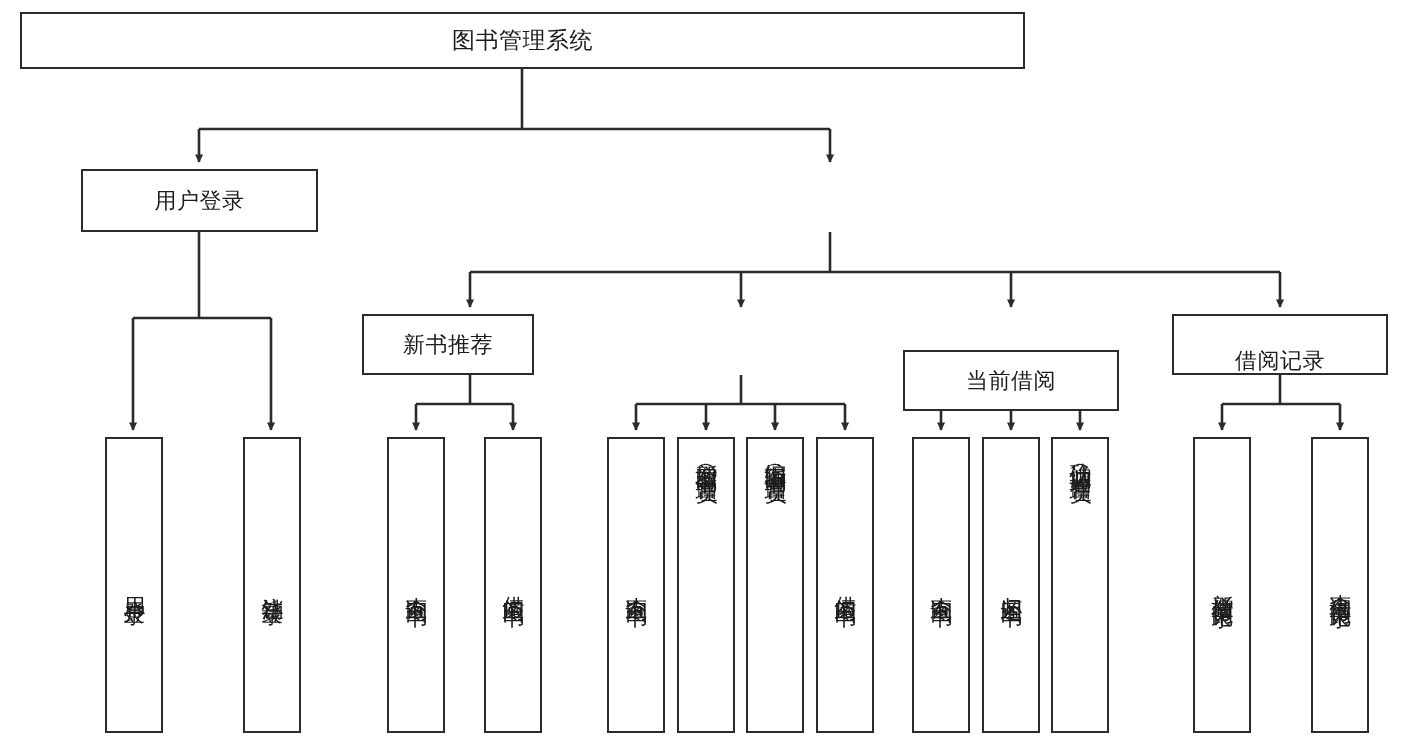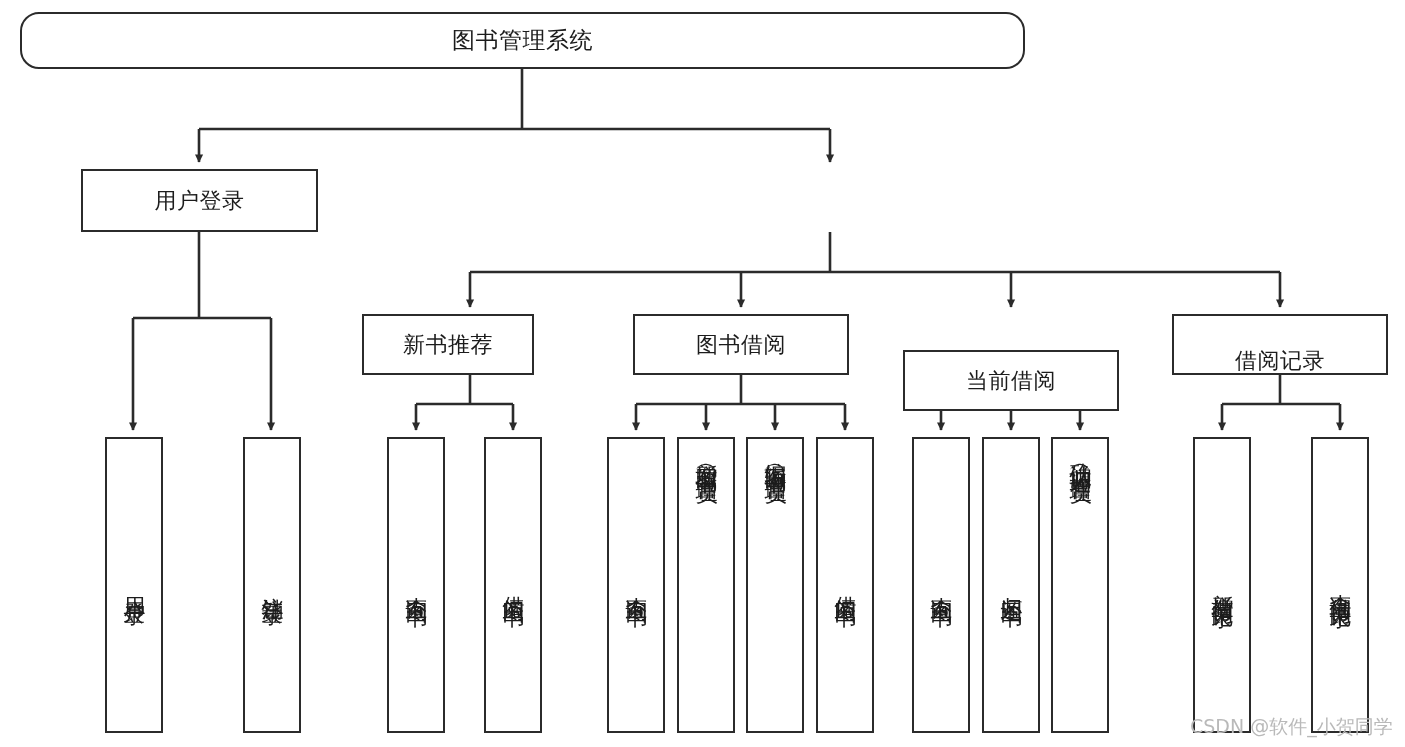--- a/index.html
+++ b/index.html
@@ -121,33 +121,30 @@
       <path d="M1011,404 L1011,430" marker-end="url(#arrow)"></path>
       <path d="M1080,404 L1080,430" marker-end="url(#arrow)"></path>
 
       <path d="M1280,375 L1280,404"></path>
       <path d="M1222,404 L1340,404"></path>
       <path d="M1222,404 L1222,430" marker-end="url(#arrow)"></path>
       <path d="M1340,404 L1340,430" marker-end="url(#arrow)"></path>
     </g>
   </svg>
 
-  <div class="node h root" style="left:20px; top:12px; width:1005px; height:57px;border-radius:19px;">
+  <div class="node h root" style="left:20px; top:12px; width:1005px; height:57px;">
     <span class="label">图书管理系统</span>
   </div>
 
   <div class="node h" style="left:81px; top:169px; width:237px; height:63px;">
     <span class="label">用户登录</span>
   </div>
 
   <div class="node h" style="left:362px; top:314px; width:172px; height:61px;">
     <span class="label">新书推荐</span>
-  </div>
-  <div class="node h" style="left:633px; top:314px; width:216px; height:61px;">
-    <span class="label">图书借阅</span>
   </div>
   <div class="node h" style="left:903px; top:314px; width:216px; height:61px;margin-top:36px;">
     <span class="label">当前借阅</span>
   </div>
   <div class="node h" style="left:1172px; top:314px; width:216px; height:61px;align-items:flex-end;">
     <span class="label">借阅记录</span>
   </div>
 
   <div class="node v mid" style="left:105px; top:437px; width:58px; height:296px;">
     <span class="label">用户登录</span>
@@ -186,15 +183,14 @@
     <span class="label">确认归还（管理员）</span>
   </div>
 
   <div class="node v mid" style="left:1193px; top:437px; width:58px; height:296px;">
     <span class="label">新增借阅记录</span>
   </div>
   <div class="node v mid" style="left:1311px; top:437px; width:58px; height:296px;">
     <span class="label">查询借阅记录</span>
   </div>
 
-  <div class="watermark" style="left:1190px; top:714px;">CSDN @软件_小贺同学</div>
 
 </div>
 
 </body></html>

